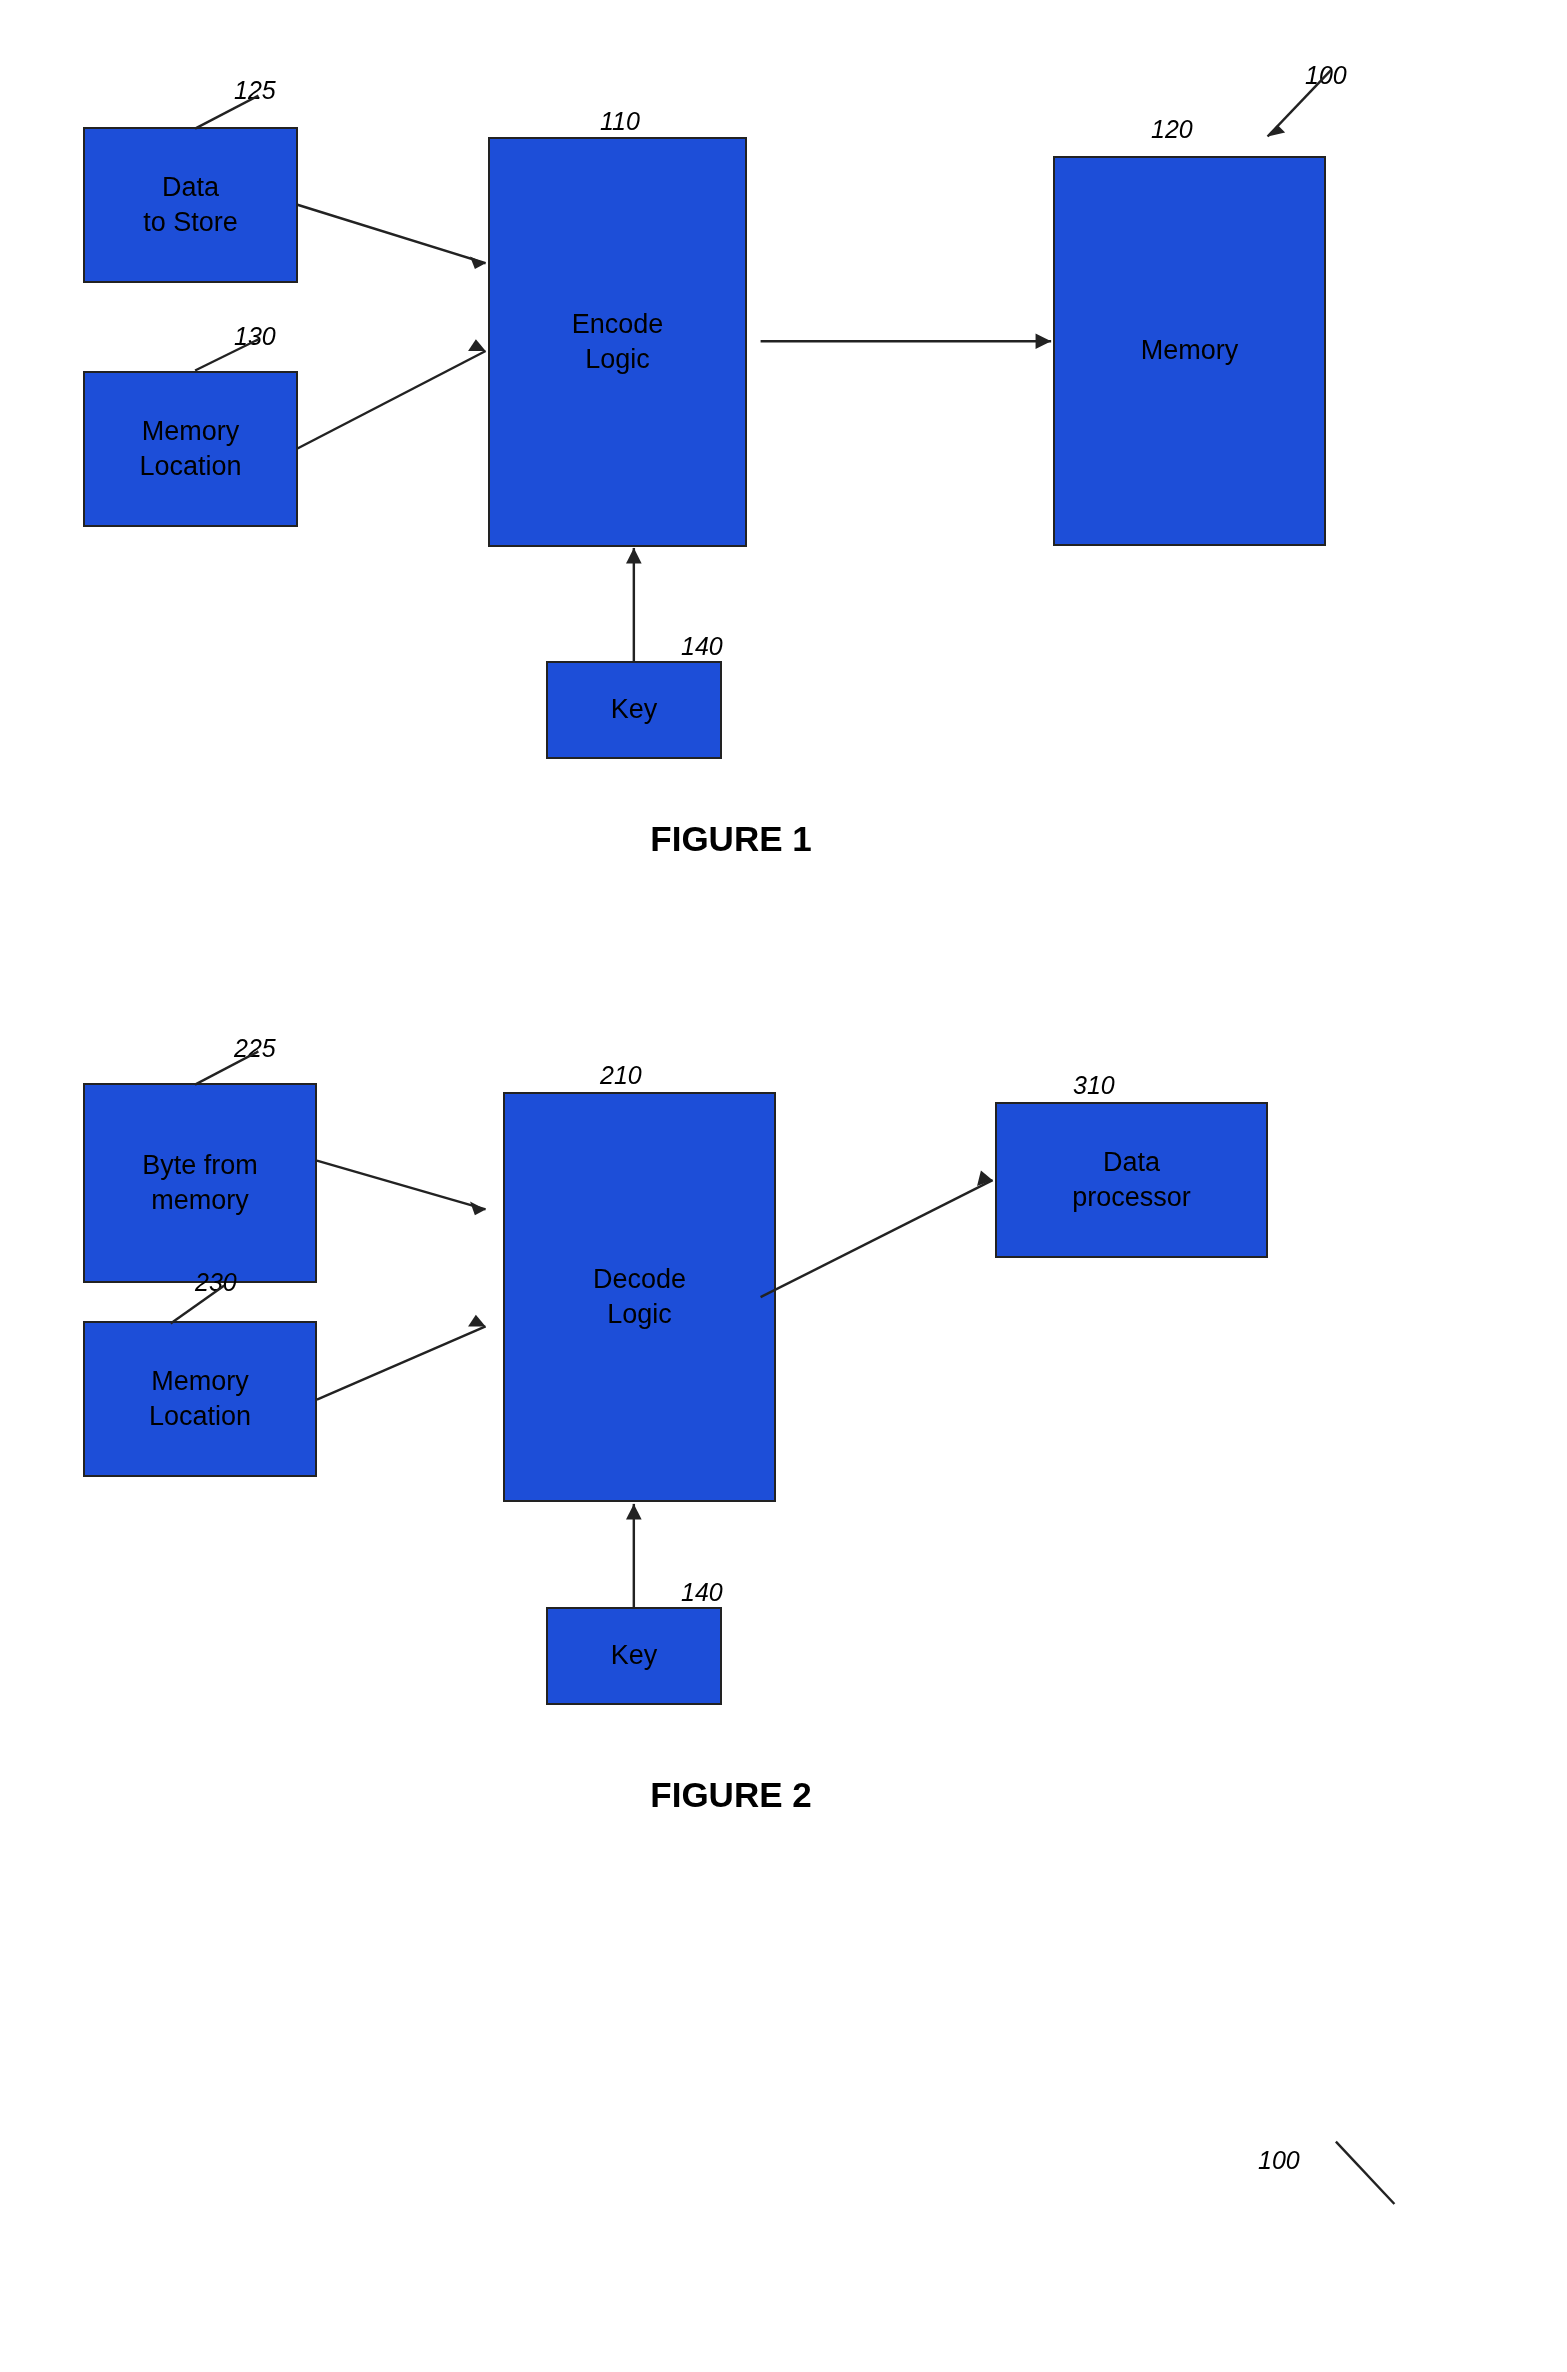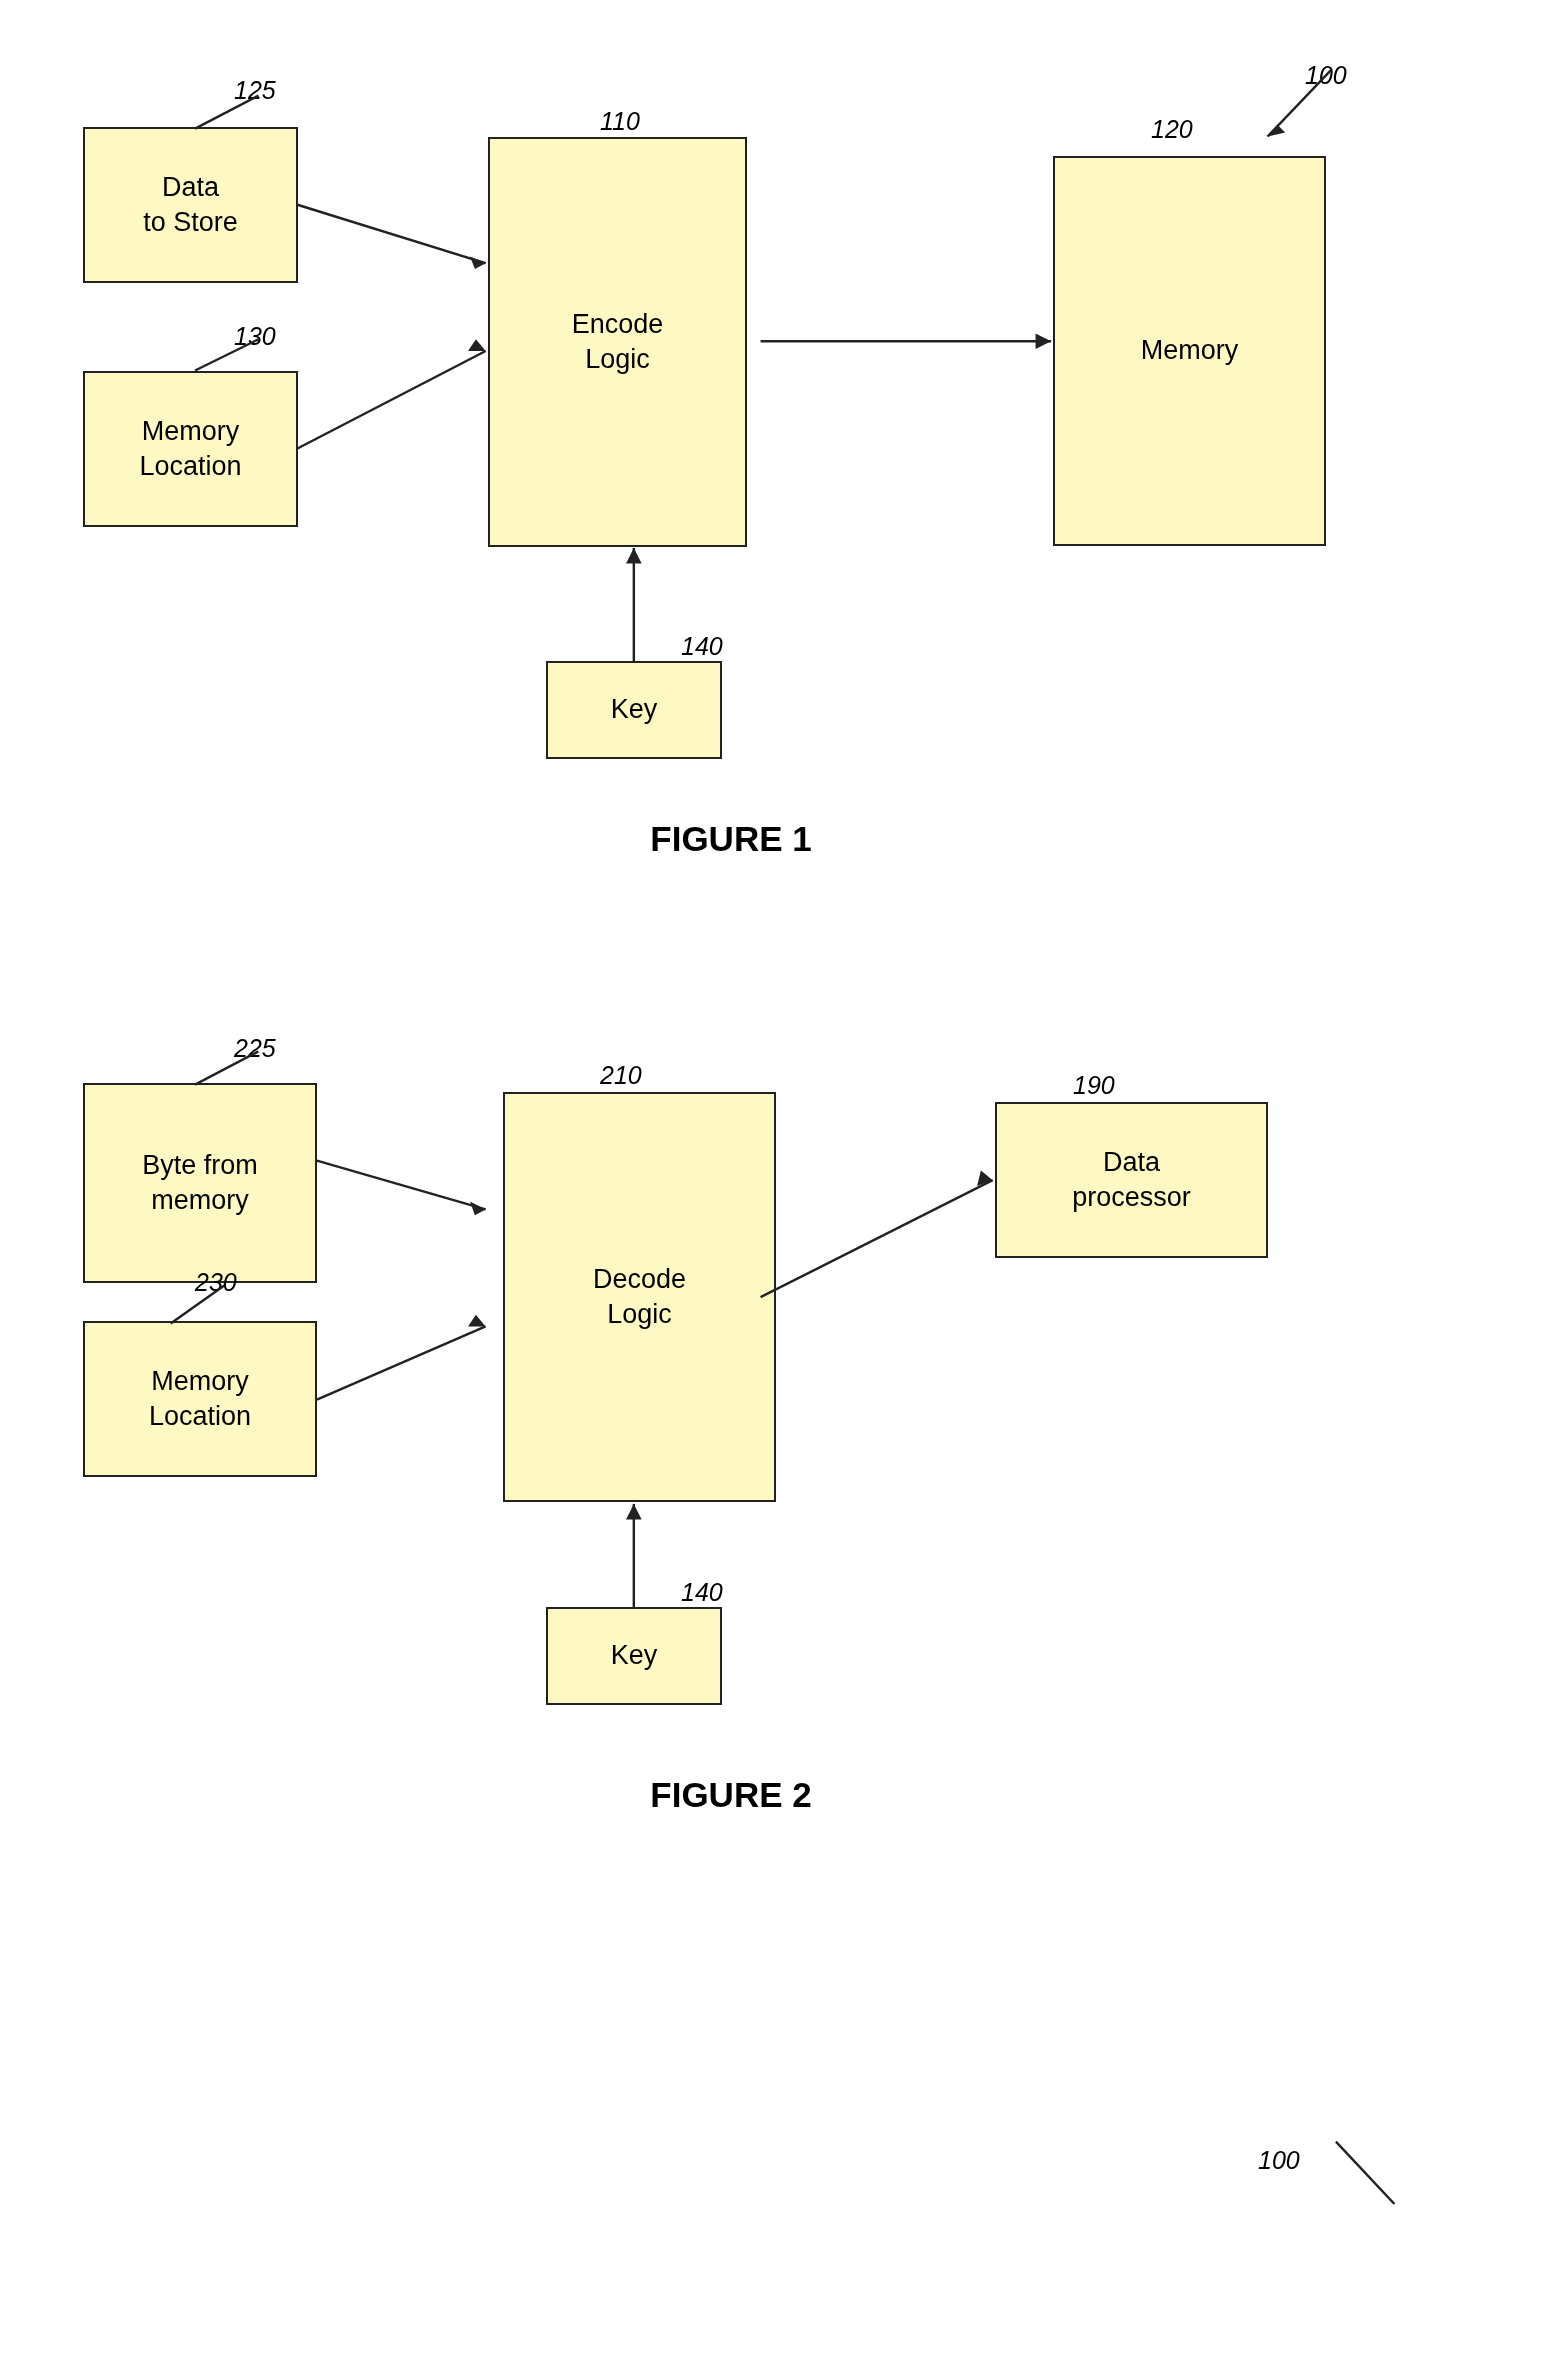--- a/index.html
+++ b/index.html
@@ -16,21 +16,21 @@
       width: 1567px;
       min-height: 2373px;
       background: #fff;
       position: relative;
     }
 
     
     .diagram-box {
       position: absolute;
       border: 2px solid #222;
-      background: #fef9c3;
+      background: #1d4ed8;
       display: flex;
       align-items: center;
       justify-content: center;
       text-align: center;
       font-size: 27px;
       font-family: Arial, sans-serif;
       line-height: 1.3;
     }
 
     .label-num {
@@ -128,21 +128,21 @@
   <div class="diagram-box" style="top:1321px; left:83px; width:234px; height:156px;">
     <span>Memory<br>Location</span>
   </div>
 
   <div class="label-num" style="top:1061px; left:600px;">210</div>
 
   <div class="diagram-box" style="top:1092px; left:488px; width:273px; height:410px;margin-left:15px;">
     <span>Decode<br>Logic</span>
   </div>
 
-  <div class="label-num" style="top:1071px; left:1073px;">190</div>
+  <div class="label-num" style="top:1071px; left:1073px;">310</div>
 
   <div class="diagram-box" style="top:1102px; left:995px; width:273px; height:156px;">
     <span>Data<br>processor</span>
   </div>
 
   <div class="label-num" style="top:1578px; left:681px;">140</div>
 
   <div class="diagram-box" style="top:1607px; left:546px; width:176px; height:98px;">
     <span>Key</span>
   </div>

